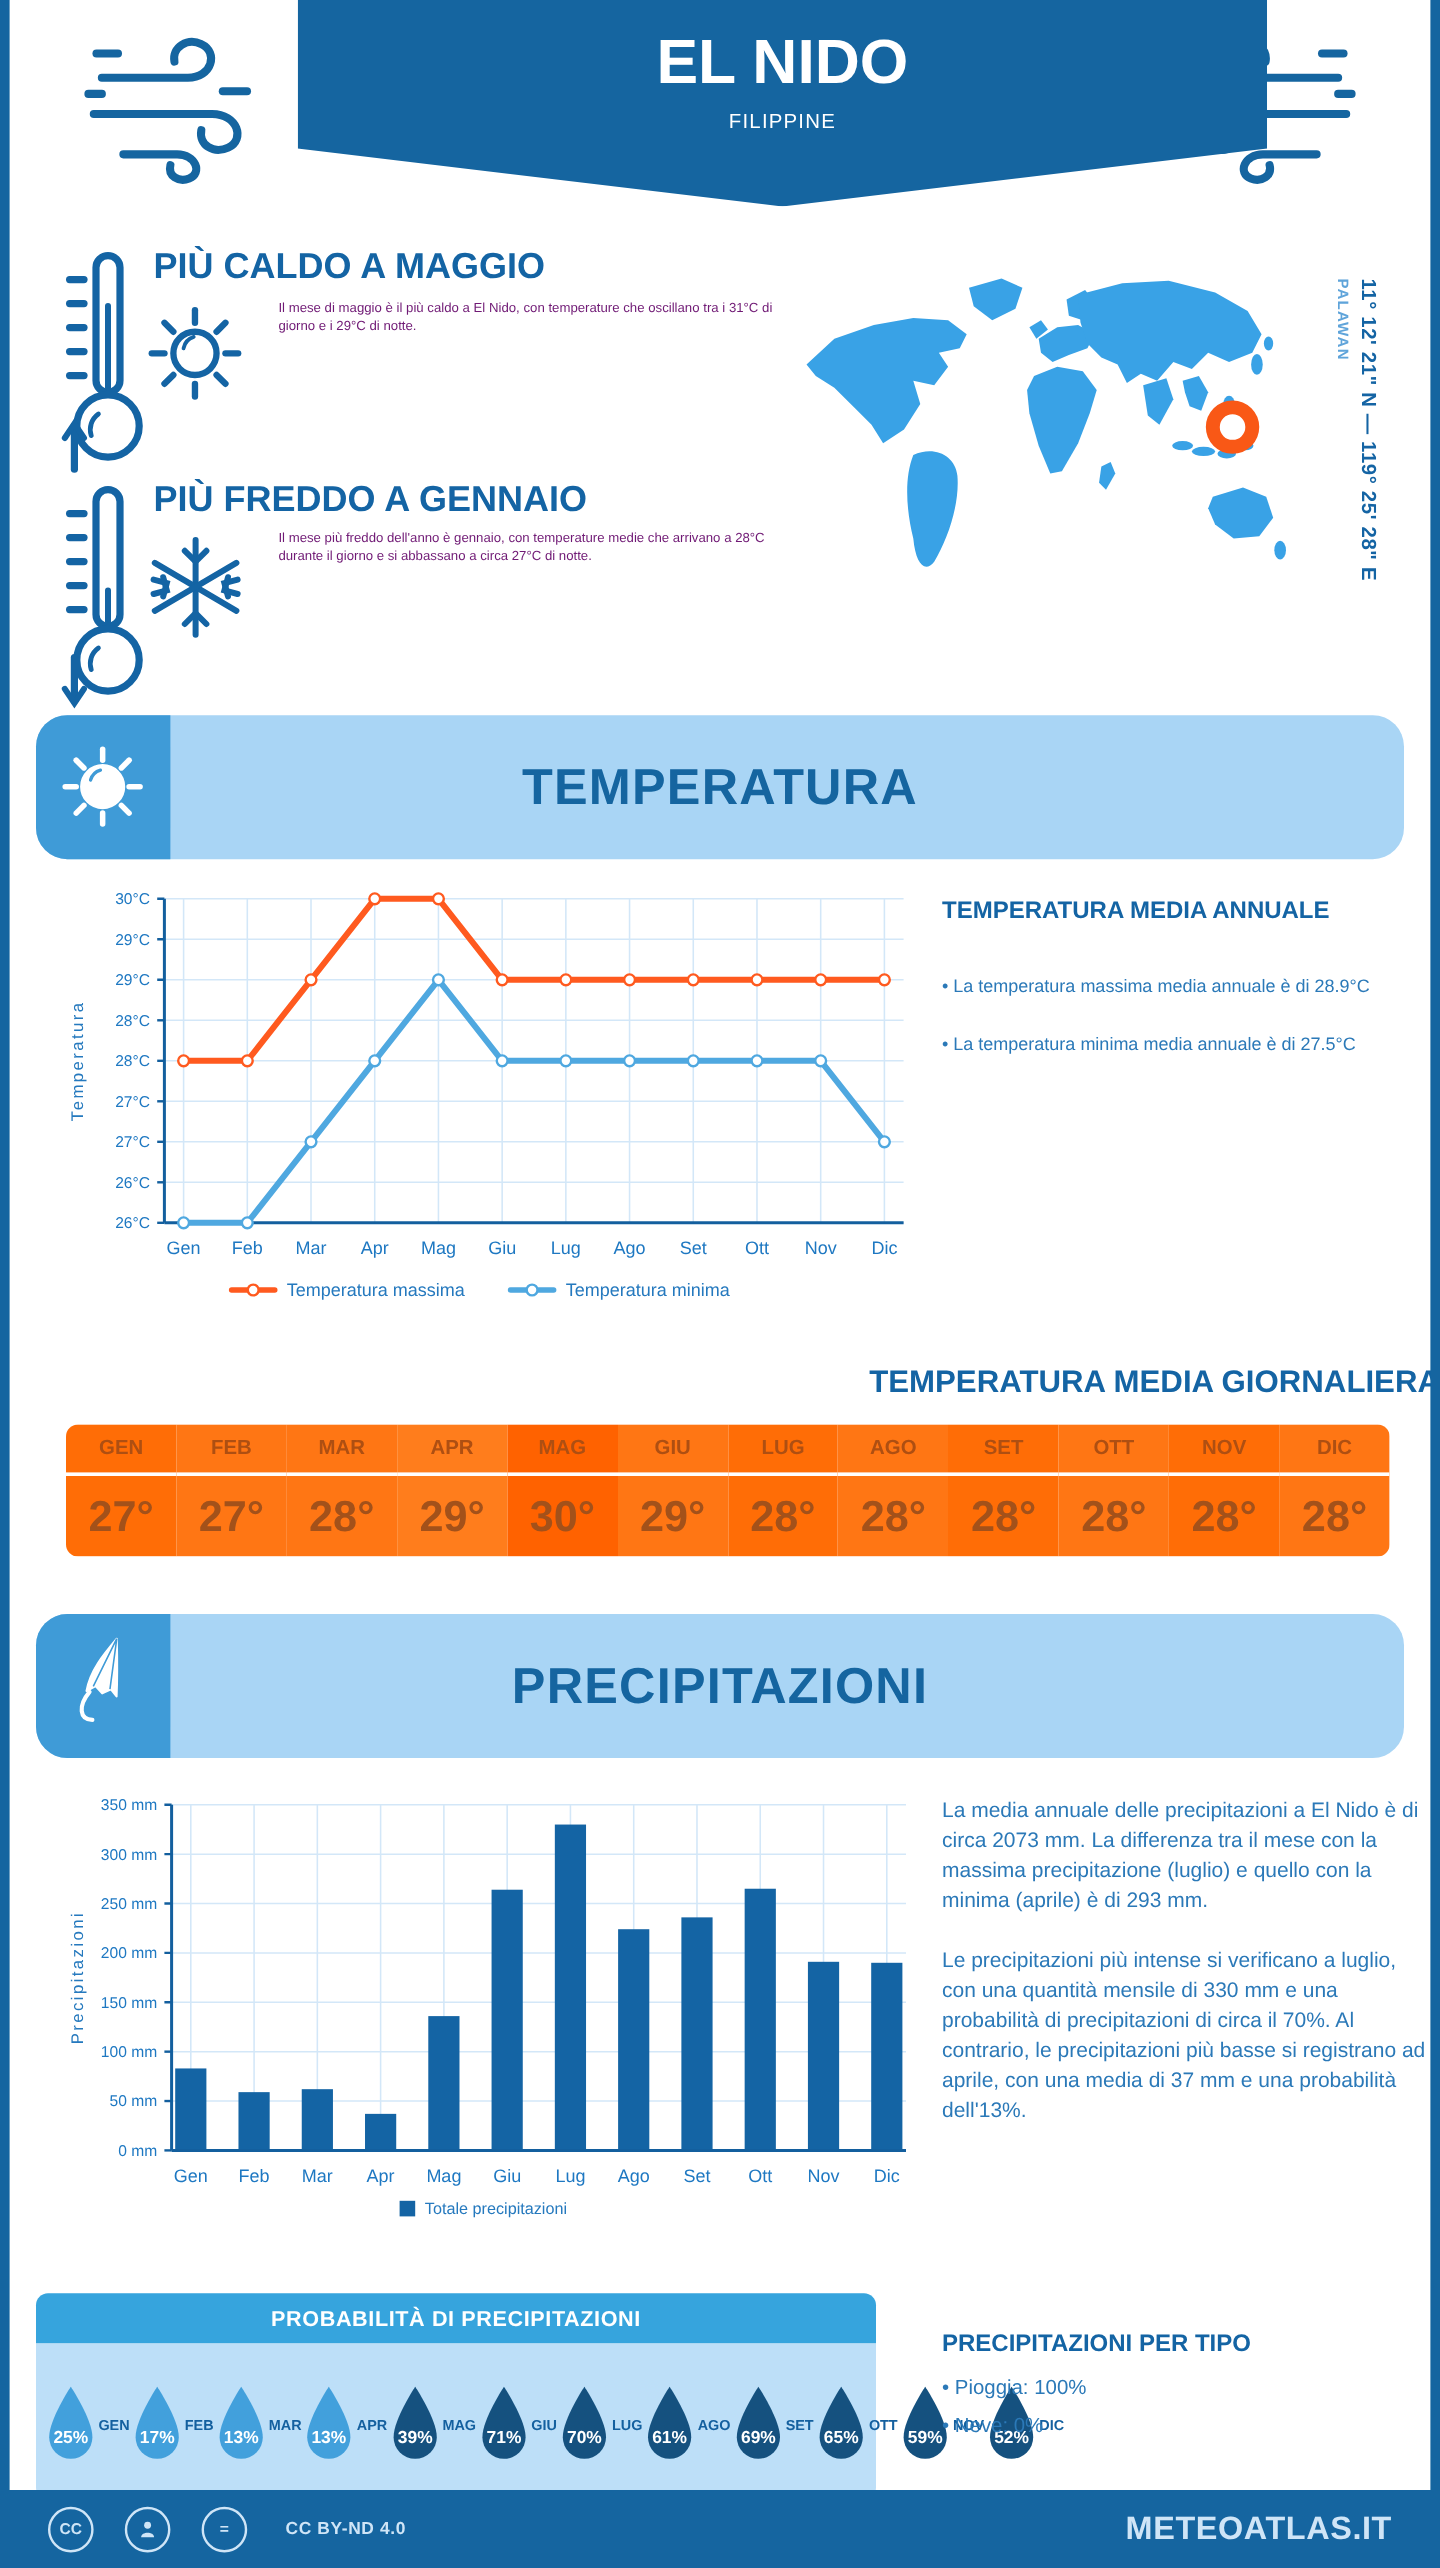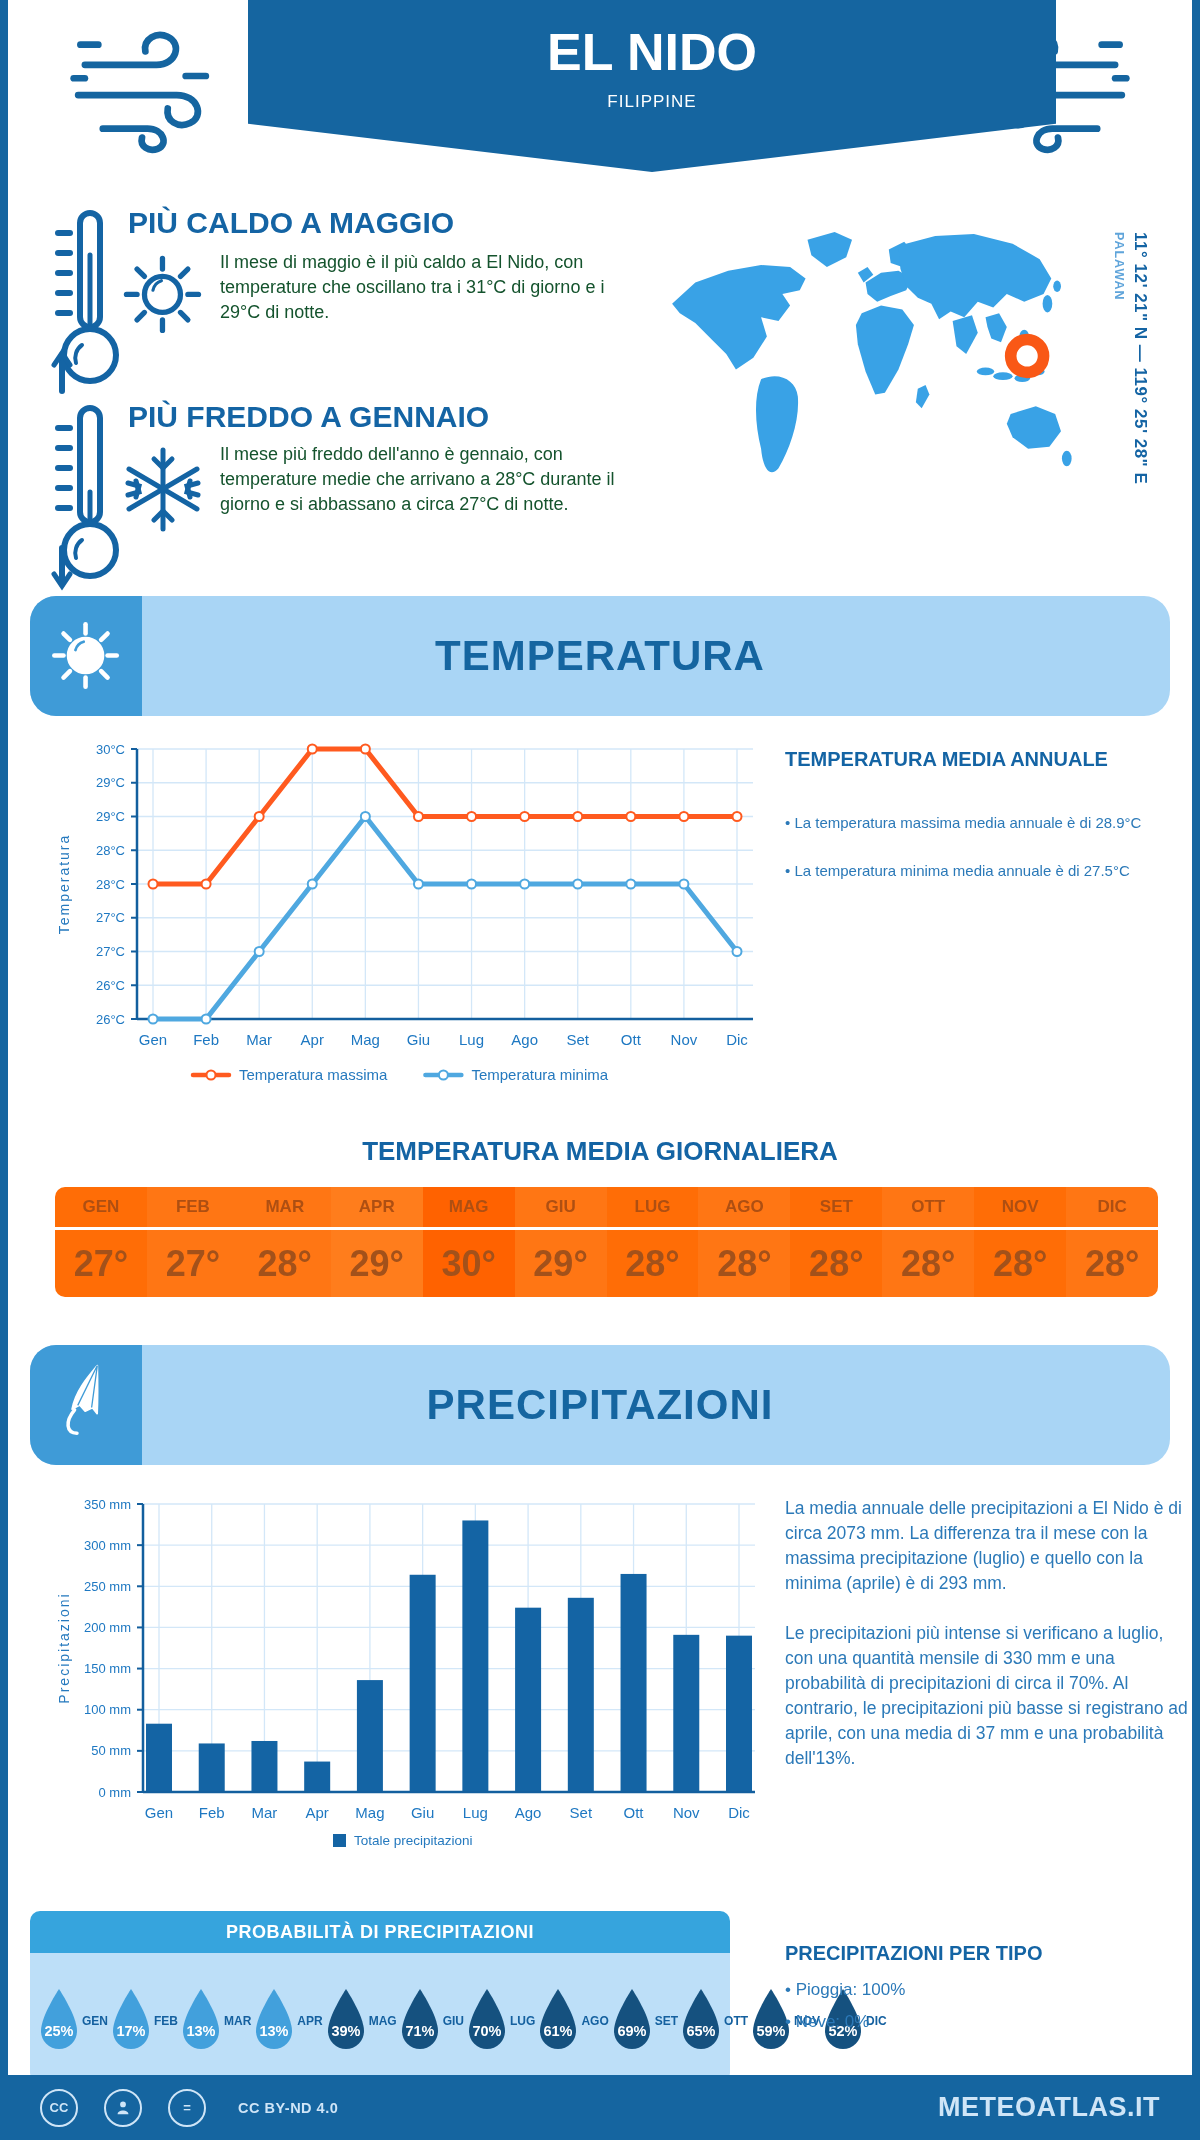--- a/index.html
+++ b/index.html
@@ -11,21 +11,21 @@
   
   .banner{position:absolute;left:248px;top:0;width:808px;height:172px;background:#1565A0;
           clip-path:polygon(0 0,100% 0,100% 72%,50% 100%,0 72%);z-index:5;text-align:center;}
   .banner h1{margin:22px 0 0 0;color:#fff;font-size:52px;letter-spacing:0px;font-weight:bold;}
   .banner .sub{color:#fff;font-size:17px;letter-spacing:1px;margin-top:10px;}
   .wind{position:absolute;top:20px;width:180px;height:140px;}
   .wind.right{transform:scaleX(-1);}
 
   
   .info-title{position:absolute;color:#1464A4;font-weight:bold;font-size:30px;}
-  .info-text{position:absolute;color:#14532d;font-size:18px;line-height:1.38;width:425px;}
+  .info-text{position:absolute;color:#701a75;font-size:11px;line-height:1.38;width:425px;margin-left:12px;}
   .iconbox{position:absolute;}
 
   
   .coords-wrap{position:absolute;left:1112px;top:232px;display:flex;flex-direction:row;gap:4px;z-index:10;}
   .vtext{writing-mode:vertical-rl;}
   .palawan{color:#5FA4DA;font-size:12.5px;letter-spacing:1px;font-weight:bold;}
   .coords{color:#1464A4;font-size:17px;font-weight:bold;letter-spacing:.5px;}
 
   
   .band{position:absolute;left:30px;width:1140px;height:120px;background:#A9D5F5;border-radius:26px;}
@@ -294,21 +294,21 @@
         <circle cx="388.4" cy="340" r="4.5" fill="#fff" stroke="#4FA8E0" stroke-width="2"></circle>
         <text x="416.4" y="345" fill="#2579BE" font-size="15" font-family="&quot;Liberation Sans&quot;,sans-serif">Temperatura minima</text>
       </svg></div>
 
   <div class="annual-head" style="left:785px;top:748px;">TEMPERATURA MEDIA ANNUALE</div>
   <div style="position:absolute;left:785px;top:812px;">
     <div class="bullet">• La temperatura massima media annuale è di 28.9°C</div>
     <div class="bullet">• La temperatura minima media annuale è di 27.5°C</div>
   </div>
 
-  <div class="daily-head" style="top:1136px;">TEMPERATURA MEDIA GIORNALIERA</div>
+  <div class="daily-head" style="top:1136px;text-align:right;">TEMPERATURA MEDIA GIORNALIERA</div>
   <div class="temp-table" id="temp-table">
       <div class="tcol" style="background: rgb(255, 109, 6);">
         <div class="m">GEN</div>
         <div class="v">27°</div>
       </div>
       <div class="tcol" style="background: rgb(255, 118, 20);">
         <div class="m">FEB</div>
         <div class="v">27°</div>
       </div>
       <div class="tcol" style="background: rgb(255, 118, 20);">

